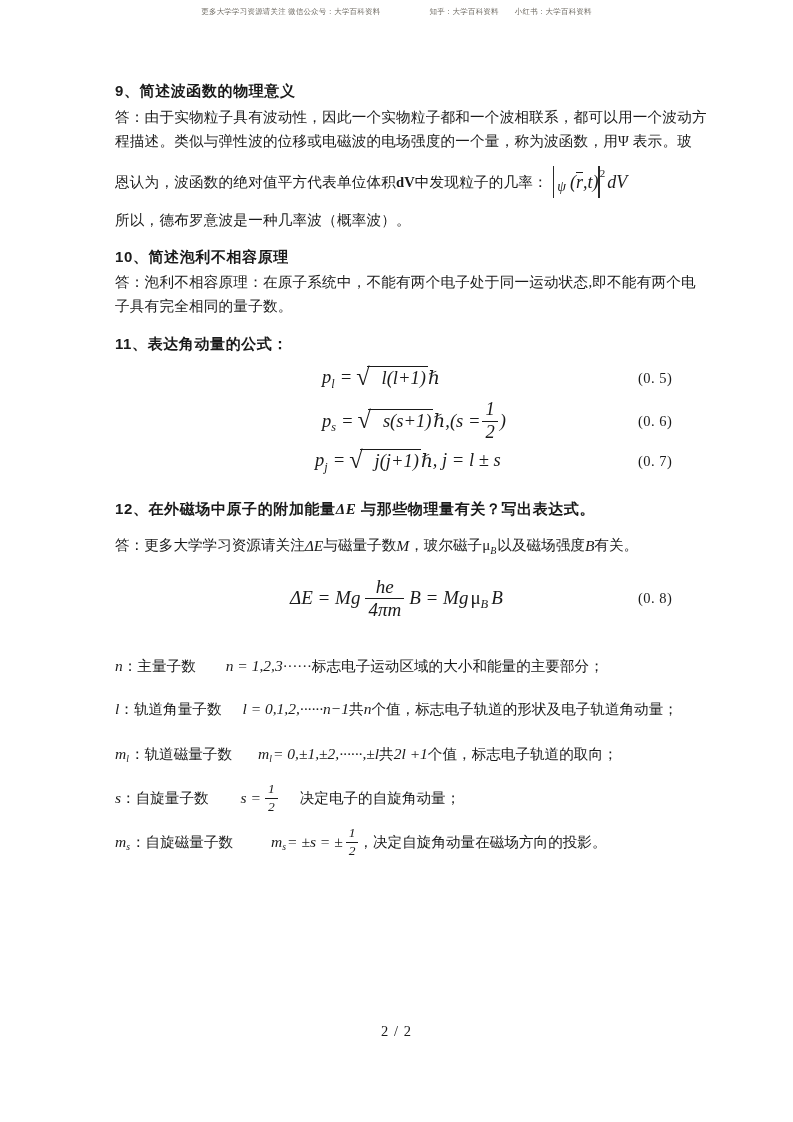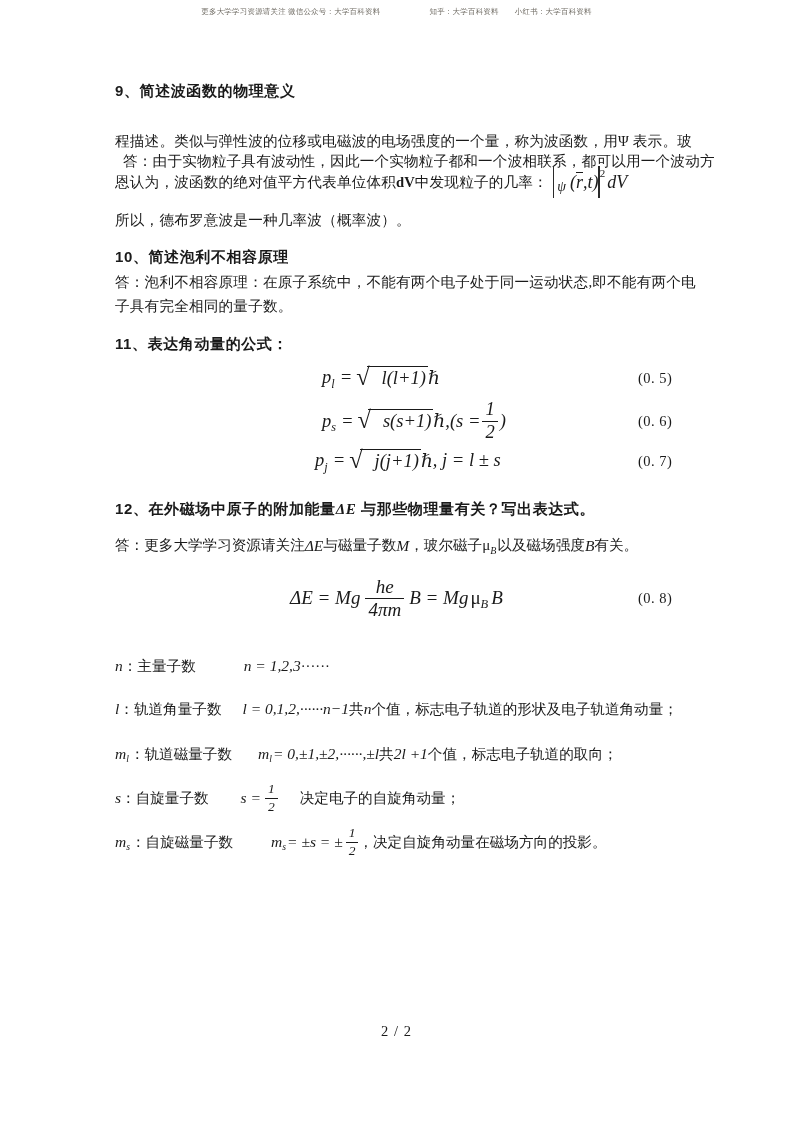--- a/index.html
+++ b/index.html
@@ -66,21 +66,21 @@
 
 <div class="page">
 
   <div class="abs hdr">
     <span class="gap-lg">更多大学学习资源请关注 微信公众号：大学百科资料</span>
     <span class="gap-sm">知乎：大学百科资料</span>
     <span>小红书：大学百科资料</span>
   </div>
 
   <div class="abs h-sec" style="left:115px; top:82px;">9、简述波函数的物理意义</div>
-  <div class="abs body-line" style="left:123px; top:107px;margin-top:44px;">答：由于实物粒子具有波动性，因此一个实物粒子都和一个波相联系，都可以用一个波动方</div>
+  <div class="abs body-line" style="left:115px; top:107px;">答：由于实物粒子具有波动性，因此一个实物粒子都和一个波相联系，都可以用一个波动方</div>
   <div class="abs body-line" style="left:115px; top:131px;text-align:right;">程描述。类似与弹性波的位移或电磁波的电场强度的一个量，称为波函数，用Ψ 表示。玻</div>
 
   <div class="abs" style="left:115px; top:162px; width:574px; height:40px; display:flex; align-items:center;">
     <span class="body-line" style="width:auto;">恩认为，波函数的绝对值平方代表单位体积</span>
       <span style="font-weight:700; font-size:14.6px;">dV</span>
       <span class="body-line" style="width:auto;">中发现粒子的几率：</span>
     <span class="wf">
       <span class="vbar"></span>
         <span class="psi">ψ</span>
         <span>(</span>
@@ -177,22 +177,23 @@
         <span style="font-style:normal; margin-left:2px;">μ</span>
         <span class="msub">B</span>
         <span style="margin-left:2px;">B</span>
     </span>
     <span class="eqno">(0. 8)</span>
   </div>
 
   <div class="abs qline" style="top:652px; height:28px;">
     <span class="mi m">n</span>
       <span>：主量子数</span>
-      <span class="mi m" style="margin-left:48px;">n = 1,2,3</span>
+      <span class="mi m" style="margin-left:30px;">n = 1,2,3</span>
       <span>······</span>
+      <span>标志电子运动区域的大小和能量的主要部分；</span>
   </div>
 
   <div class="abs qline" style="top:695px; height:28px;">
     <span class="mi m">l</span>
       <span>：轨道角量子数</span>
       <span class="mi m" style="margin-left:21px;">l = 0,1,2,······n−1</span>
       <span> 共 </span>
       <span class="mi m">n</span>
       <span> 个值，标志电子轨道的形状及电子轨道角动量；</span>
   </div>

